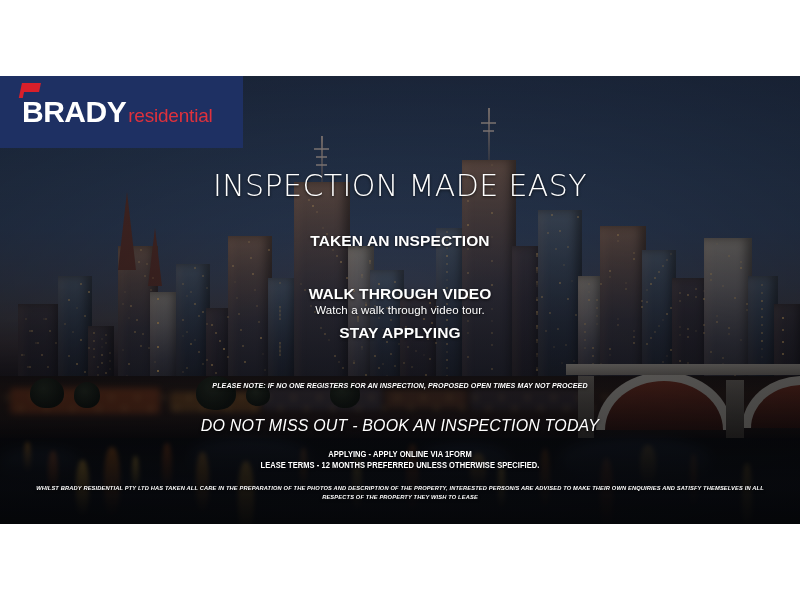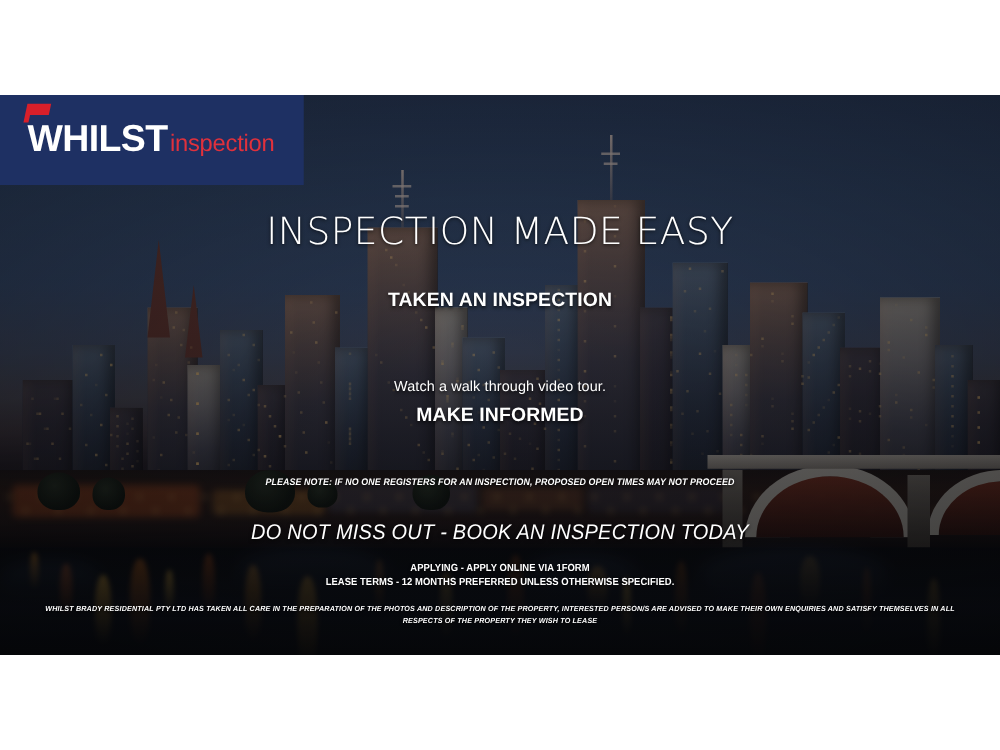--- a/index.html
+++ b/index.html
@@ -894,33 +894,34 @@
       <div class="reflect" style="left:420px;top:6px;width:90px;height:34px;background:linear-gradient(180deg,rgba(78,104,150,.30),rgba(0,0,0,0));filter:blur(6px);"></div>
       <div class="reflect" style="left:560px;top:0px;width:150px;height:44px;background:linear-gradient(180deg,rgba(78,104,150,.30),rgba(0,0,0,0));filter:blur(6px);"></div>
       <div class="reflect" style="left:0px;top:10px;width:80px;height:30px;background:linear-gradient(180deg,rgba(78,104,150,.30),rgba(0,0,0,0));filter:blur(6px);"></div>
     </div>
 
   <div class="bg-layer scrim"></div>
 
   <div id="logo-plate">
     <div class="logo-wrap">
       <span class="logo-flag"></span>
-      <span class="logo-brady">WHILST</span><span class="logo-residential">inspection</span>
+      <span class="logo-brady">BRADY</span><span class="logo-residential">residential</span>
     </div>
   </div>
 
   <div id="copy">
 
     <div class="abs" id="main-headline">INSPECTION MADE EASY</div>
 
     <div class="abs sec-head" id="book-head">TAKEN AN INSPECTION</div>
 
+    <div class="abs sec-head" id="walk-head">WALK THROUGH VIDEO</div>
     <div class="abs sec-body" id="walk-body">Watch a walk through video tour.</div>
 
-    <div class="abs sec-head" id="stay-head">MAKE INFORMED</div>
+    <div class="abs sec-head" id="stay-head">STAY APPLYING</div>
 
     <div class="abs" id="please-note">PLEASE NOTE:  IF NO ONE REGISTERS FOR AN INSPECTION, PROPOSED OPEN TIMES MAY NOT PROCEED</div>
 
     <div class="abs" id="cta">DO NOT MISS OUT -   BOOK AN INSPECTION TODAY</div>
 
     <div class="abs" id="applying">APPLYING - APPLY ONLINE VIA 1FORM</div>
     <div class="abs" id="lease-terms">LEASE TERMS - 12 MONTHS PREFERRED UNLESS OTHERWISE SPECIFIED.</div>
 
     <div class="abs" id="disclaimer">WHILST  BRADY  RESIDENTIAL  PTY LTD HAS TAKEN ALL CARE IN THE PREPARATION  OF THE PHOTOS AND DESCRIPTION  OF THE PROPERTY,  INTERESTED  PERSON/S ARE ADVISED  TO MAKE THEIR  OWN ENQUIRIES  AND SATISFY THEMSELVES  IN ALL RESPECTS  OF THE PROPERTY THEY WISH  TO LEASE</div>
   </div>

